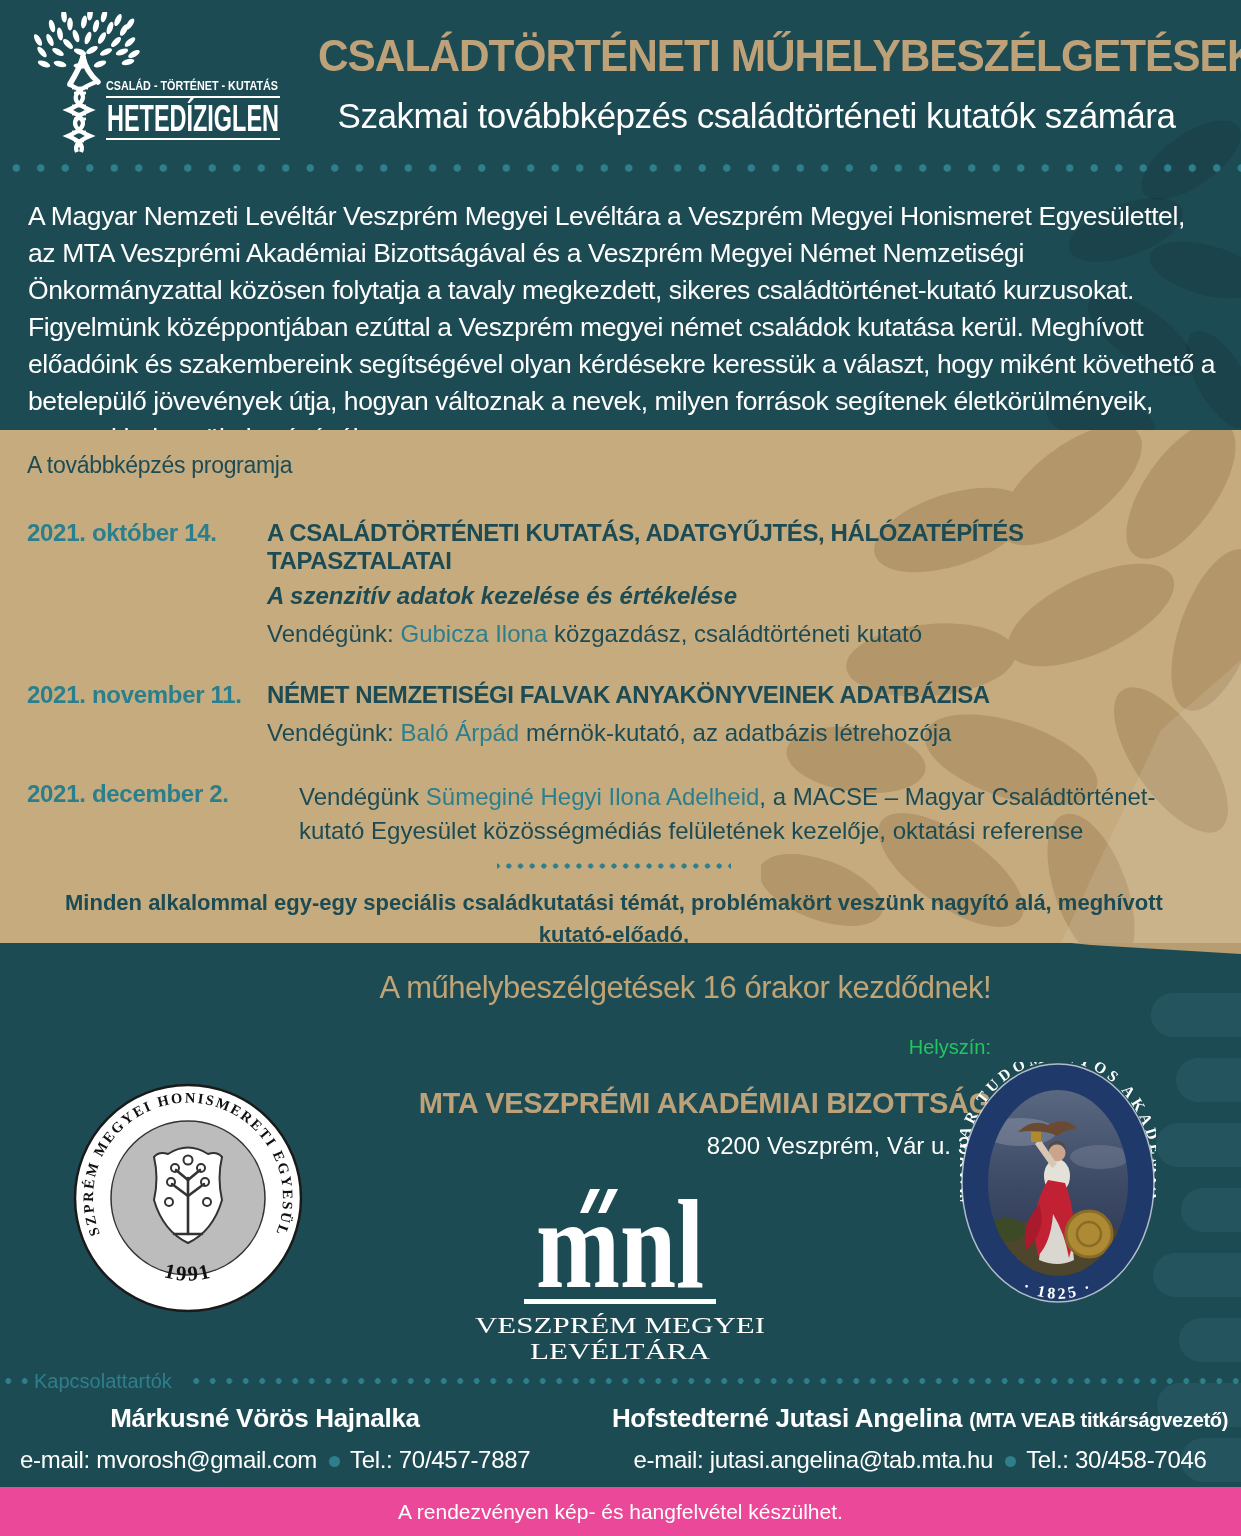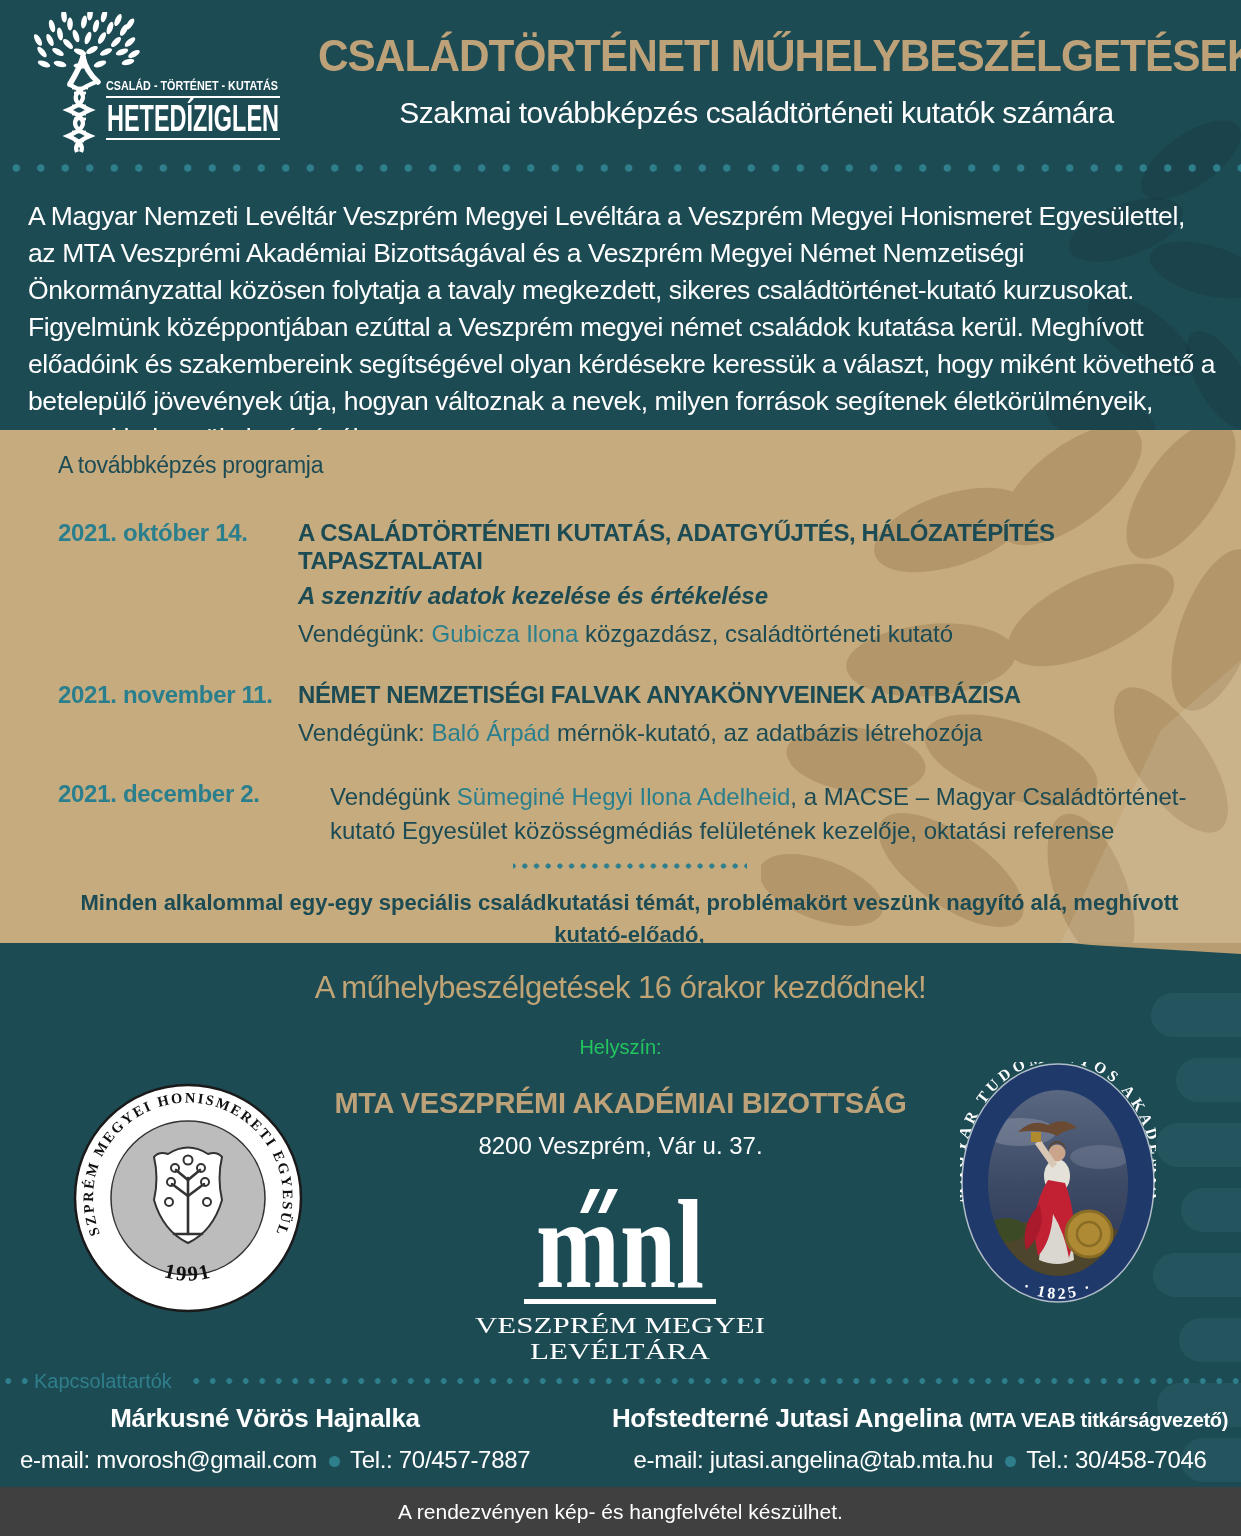--- a/index.html
+++ b/index.html
@@ -11,21 +11,21 @@
     -webkit-font-smoothing:antialiased;
   }
   
   .header-band{ position:absolute; top:0; left:0; right:0; height:168px; }
   .logo-svg{ position:absolute; left:30px; top:12px; }
   .title-block{ position:absolute; left:290px; right:18px; top:30px; text-align:center; }
   .main-title{
     color:#bda279; font-size:45px; font-weight:bold; letter-spacing:-1px;
     transform:scaleX(0.94); transform-origin:center; white-space:nowrap;
   }
-  .sub-title{ margin-top:14px; color:#ffffff; font-size:30px; font-weight:normal; letter-spacing:-0.5px; white-space:nowrap; }
+  .sub-title{ margin-top:14px; color:#ffffff; font-size:35px; font-weight:normal; letter-spacing:-0.5px; white-space:nowrap; }
   
   .dots-top{
     position:absolute; top:162px; left:0; right:0; height:12px;
     background-image:radial-gradient(circle, #2e7f8b 3.4px, transparent 4.1px);
     background-size:24.5px 12px; background-repeat:repeat-x; background-position:4px center;
   }
   .dots-mid{
     width:234px; height:8px; margin:14px auto 0 auto;
     background-image:radial-gradient(circle, #2e7f8b 2.3px, transparent 2.9px);
     background-size:11.7px 8px; background-repeat:repeat-x; background-position:center;
@@ -35,34 +35,34 @@
     position:absolute; top:198px; left:28px; right:22px;
     color:#ffffff; font-size:26.5px; line-height:37px; letter-spacing:-0.4px;
     text-align:left;
   }
   
   .tan-section{
     position:absolute; top:430px; left:0; right:0; height:513px;
     background:#c5ab7e; color:#1d4b54; overflow:hidden;
   }
   .tan-deco{ position:absolute; top:0; right:0; width:480px; height:513px; pointer-events:none; }
-  .tan-inner{ position:relative; padding:22px 40px 0 58px; }
+  .tan-inner{ position:relative; padding:22px 40px 0 27px; }
   .program-heading{ font-size:23px; font-weight:normal; letter-spacing:-0.3px; margin-bottom:40px; }
   .prog-row{ display:flex; margin-bottom:30px; }
   .prog-row.last{ margin-bottom:12px;gap:32px; }
   .prog-date{ flex:0 0 240px; color:#2b7f8d; font-weight:bold; font-size:24px; letter-spacing:-0.3px; }
   .prog-body{ flex:1; max-width:880px; }
   .prog-title{ font-weight:bold; font-size:24px; letter-spacing:-0.4px; margin-bottom:7px; }
   .prog-sub{ font-style:italic; font-weight:bold; font-size:24px; margin-bottom:7px; }
   .prog-guest{ font-size:24px; line-height:34px; }
   .accent{ color:#2b7f8d; }
   .note{ text-align:center; font-weight:bold; font-size:22px; line-height:32px; margin-top:17px; }
   
   .bottom-section{ position:absolute; top:943px; left:0; right:0; height:544px; }
-  .center-col{ position:absolute; left:250px; right:250px; top:0; text-align:center; }
+  .center-col{ position:absolute; left:250px; right:250px; top:0; text-align:right; }
   .time-line{ margin-top:27px; color:#c0a475; font-size:31px; letter-spacing:-0.5px; }
   .venue-label{ margin-top:30px; color:#22c55e; font-size:20px; }
   .venue-name{ margin-top:28px; color:#bda279; font-size:29px; font-weight:bold; letter-spacing:-0.3px; }
   .venue-address{ margin-top:12px; color:#ffffff; font-size:24px; }
   .seal-svg{ position:absolute; left:72px; top:139px; }
   .mnl-block{ position:absolute; left:462px; top:240px; }
   .mta-svg{ position:absolute; left:960px; top:119px; }
   
   .contact-dotrow{
     position:absolute; left:0; right:0; top:427px; height:22px;
@@ -82,21 +82,21 @@
   .contact-col{ position:absolute; top:460px; text-align:center; color:#fff; }
   .contact-left{ left:20px; width:490px; }
   .contact-right{ left:610px; width:620px; }
   .contact-name{ font-size:26px; font-weight:bold; letter-spacing:-0.3px; }
   .contact-role{ font-size:20px; font-weight:bold; }
   .contact-details{ margin-top:12px; font-size:24px; letter-spacing:-0.3px; white-space:nowrap; }
   .dot-sep{ display:inline-block; width:11px; height:11px; border-radius:50%; background:#2e7f8b; margin:0 10px 1px 12px; vertical-align:middle; }
   
   .footer-band{
     position:absolute; left:0; right:0; top:1487px; height:49px;
-    background:#404040; color:#ffffff; font-size:21px; text-align:center; line-height:49px;
+    background:#ec4899; color:#ffffff; font-size:21px; text-align:center; line-height:49px;
   }
   
   .deco-svg{ position:absolute; pointer-events:none; }
 </style>
 </head>
 <body>
 
 <div class="poster">
 
   <svg class="deco-svg" style="top:120px; right:0;" width="300" height="330" viewBox="0 0 300 330">

